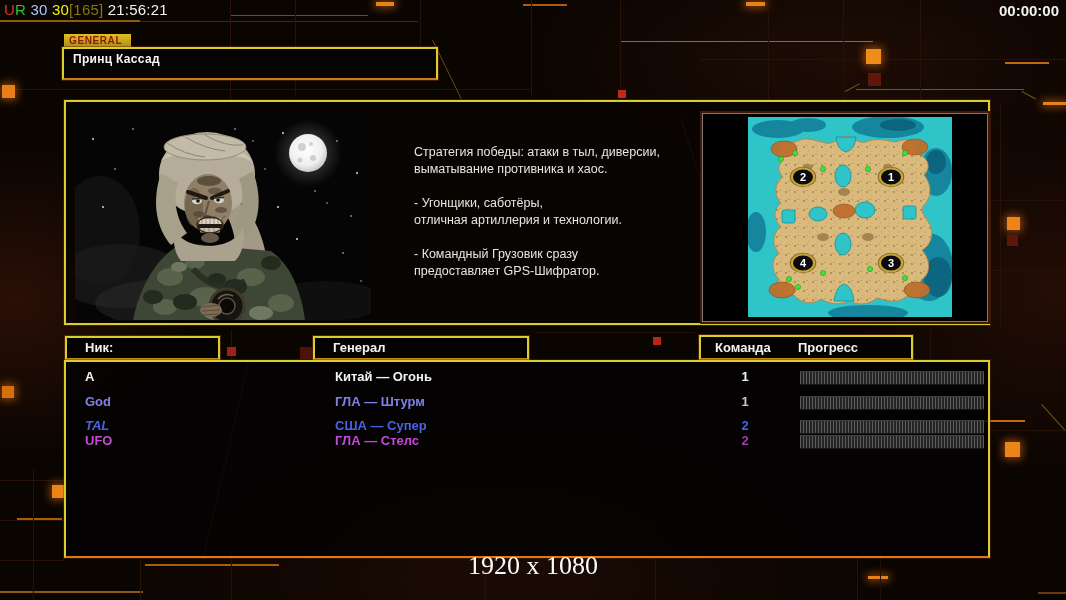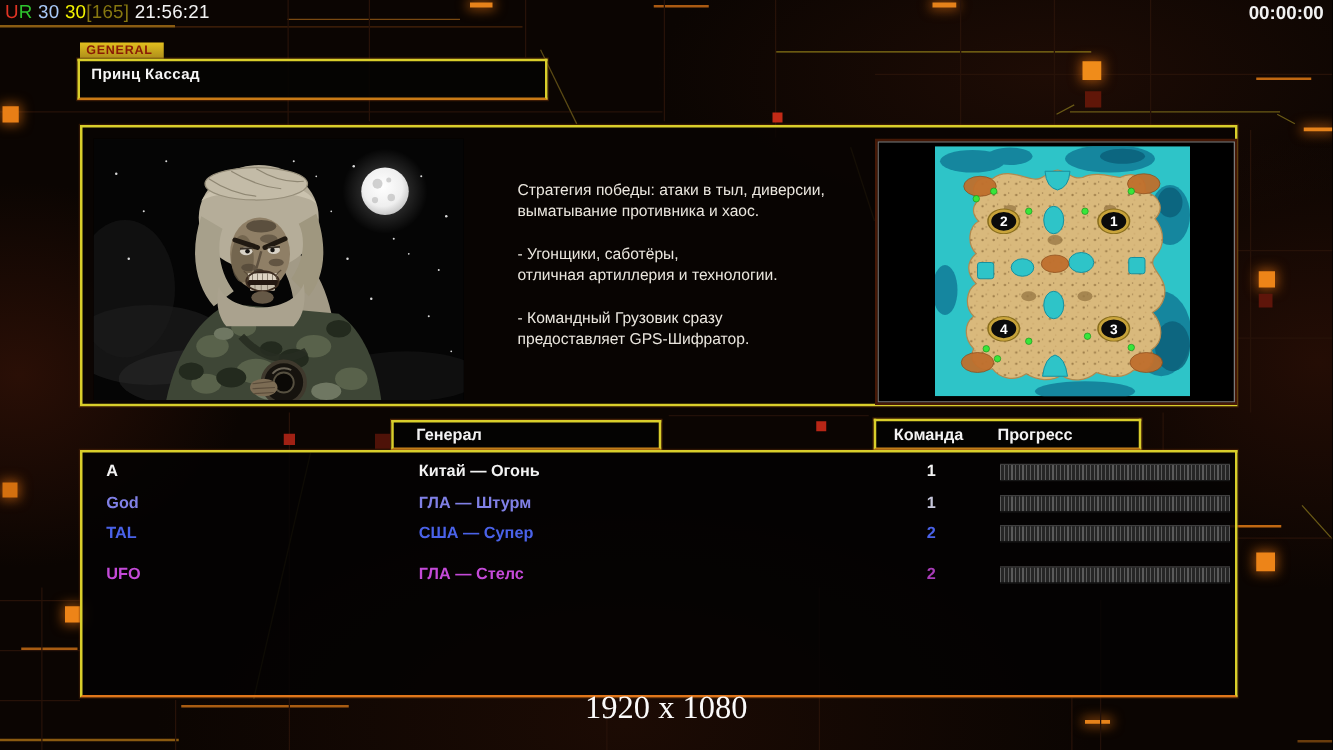--- a/index.html
+++ b/index.html
@@ -321,20 +321,23 @@
           <ellipse cx="55" cy="146" rx="12.5" ry="9.5" fill="none" stroke="#8a6f1e" stroke-width="1.5"></ellipse>
           <ellipse cx="55" cy="146" rx="11" ry="8.5" fill="#0b0b0b" stroke="#c9a43a" stroke-width="2"></ellipse>
           <text x="55" y="150" text-anchor="middle" fill="#ffffff" font-size="11" font-weight="bold" font-family="&quot;Liberation Sans&quot;,sans-serif">4</text>
           <ellipse cx="143" cy="146" rx="12.5" ry="9.5" fill="none" stroke="#8a6f1e" stroke-width="1.5"></ellipse>
           <ellipse cx="143" cy="146" rx="11" ry="8.5" fill="#0b0b0b" stroke="#c9a43a" stroke-width="2"></ellipse>
           <text x="143" y="150" text-anchor="middle" fill="#ffffff" font-size="11" font-weight="bold" font-family="&quot;Liberation Sans&quot;,sans-serif">3</text>
         </g>
     </svg>
   </div>
 
+  <div class="hdr" id="hdr-nick">
+    <span class="lbl">Ник:</span>
+  </div>
   <div class="hdr" id="hdr-general">
     <span class="lbl">Генерал</span>
   </div>
   <div class="hdr" id="hdr-team">
     <span class="k">Команда</span>
     <span class="p">Прогресс</span>
   </div>
 
   <div class="table-box" id="player-table">
       <div class="prow" style="top: 4px;">
@@ -343,26 +346,26 @@
         <span class="team" style="color: rgb(242, 242, 242);">1</span>
         <div class="bar"></div>
       </div>
       <div class="prow" style="top: 28.5px;">
         <span class="nick" style="color: rgb(128, 128, 230);">God</span>
         <span class="gen" style="color: rgb(128, 128, 230);">ГЛА — Штурм</span>
         <span class="team" style="color: rgb(198, 198, 218);">1</span>
         <div class="bar"></div>
       </div>
       <div class="prow" style="top: 53px;">
-        <span class="nick" style="color: rgb(74, 98, 232);">TAL</span>
+        <span class="nick" style="color: rgb(74, 98, 232); font-style: italic;">TAL</span>
         <span class="gen" style="color: rgb(74, 98, 232);">США — Супер</span>
         <span class="team" style="color: rgb(74, 98, 232);">2</span>
         <div class="bar"></div>
       </div>
-      <div class="prow" style="top: 86px;">
+      <div class="prow" style="top: 68px;">
         <span class="nick" style="color: rgb(196, 74, 216);">UFO</span>
         <span class="gen" style="color: rgb(196, 74, 216);">ГЛА — Стелс</span>
         <span class="team" style="color: rgb(168, 60, 184);">2</span>
         <div class="bar"></div>
       </div>
     </div>
 
   <div class="footer">1920 x 1080</div>
 </div>
 

